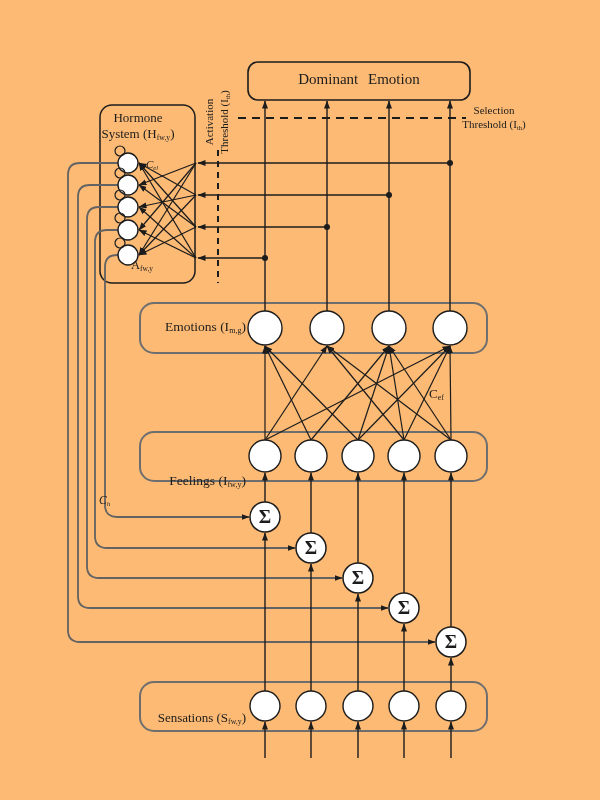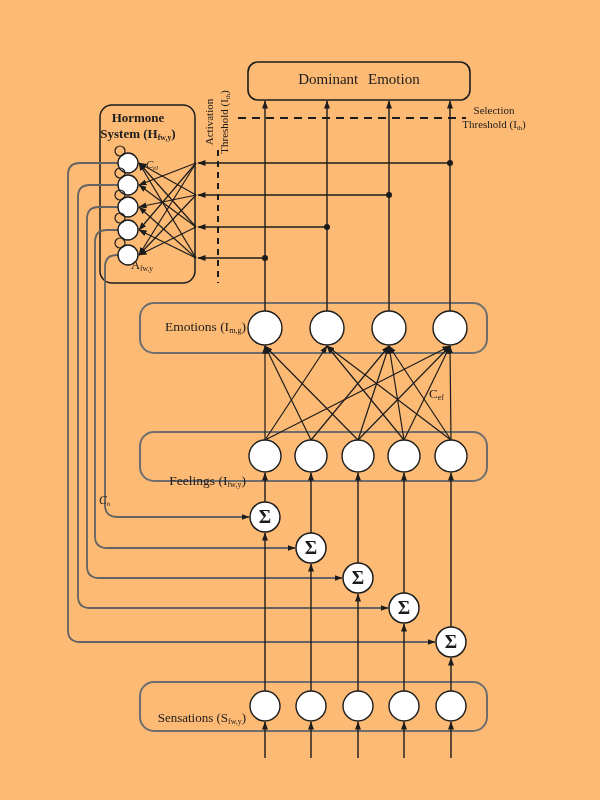--- a/index.html
+++ b/index.html
@@ -2,21 +2,21 @@
 <html><head>
 <meta charset="utf-8">
 <style>
   html,body{margin:0;padding:0;background:#fff;}
   .stage{position:relative;width:600px;height:800px;background:#fdba74;overflow:hidden;
          font-family:"Liberation Serif","DejaVu Serif",serif;color:#1c1c1c;}
   .stage svg{position:absolute;left:0;top:0;}
   .lbl{position:absolute;white-space:nowrap;}
   .sb{font-size:0.60em;position:relative;top:0.28em;letter-spacing:0;}
   .dominant{left:248px;top:71px;width:222px;text-align:center;font-size:15px;word-spacing:6px;}
-  .hormone{left:100px;top:110px;width:76px;text-align:center;font-size:13px;line-height:16px;font-weight:bold;}
+  .hormone{left:100px;top:110px;width:76px;text-align:center;font-size:13px;line-height:16px;}
   .emotions{left:132px;top:319px;width:114px;text-align:right;font-size:13.5px;}
   .feelings{left:132px;top:447px;width:114px;text-align:right;font-size:13.5px;margin-top:26px;}
   .sensations{left:126px;top:710px;width:120px;text-align:right;font-size:13px;}
   .cel{left:146px;top:158px;font-size:11px;font-style:italic;}
   .cef{left:429px;top:386px;font-size:13px;}
   .ch{left:99px;top:494px;font-size:11.5px;font-style:italic;}
   .anode{left:124px;top:258px;width:36px;text-align:center;font-size:12.5px;}
   .activation{left:177px;top:106px;width:82px;height:32px;text-align:center;
               font-size:11px;line-height:15px;transform:rotate(-90deg);}
   .selection{left:448px;top:103px;width:92px;text-align:center;font-size:11px;line-height:14px;}

